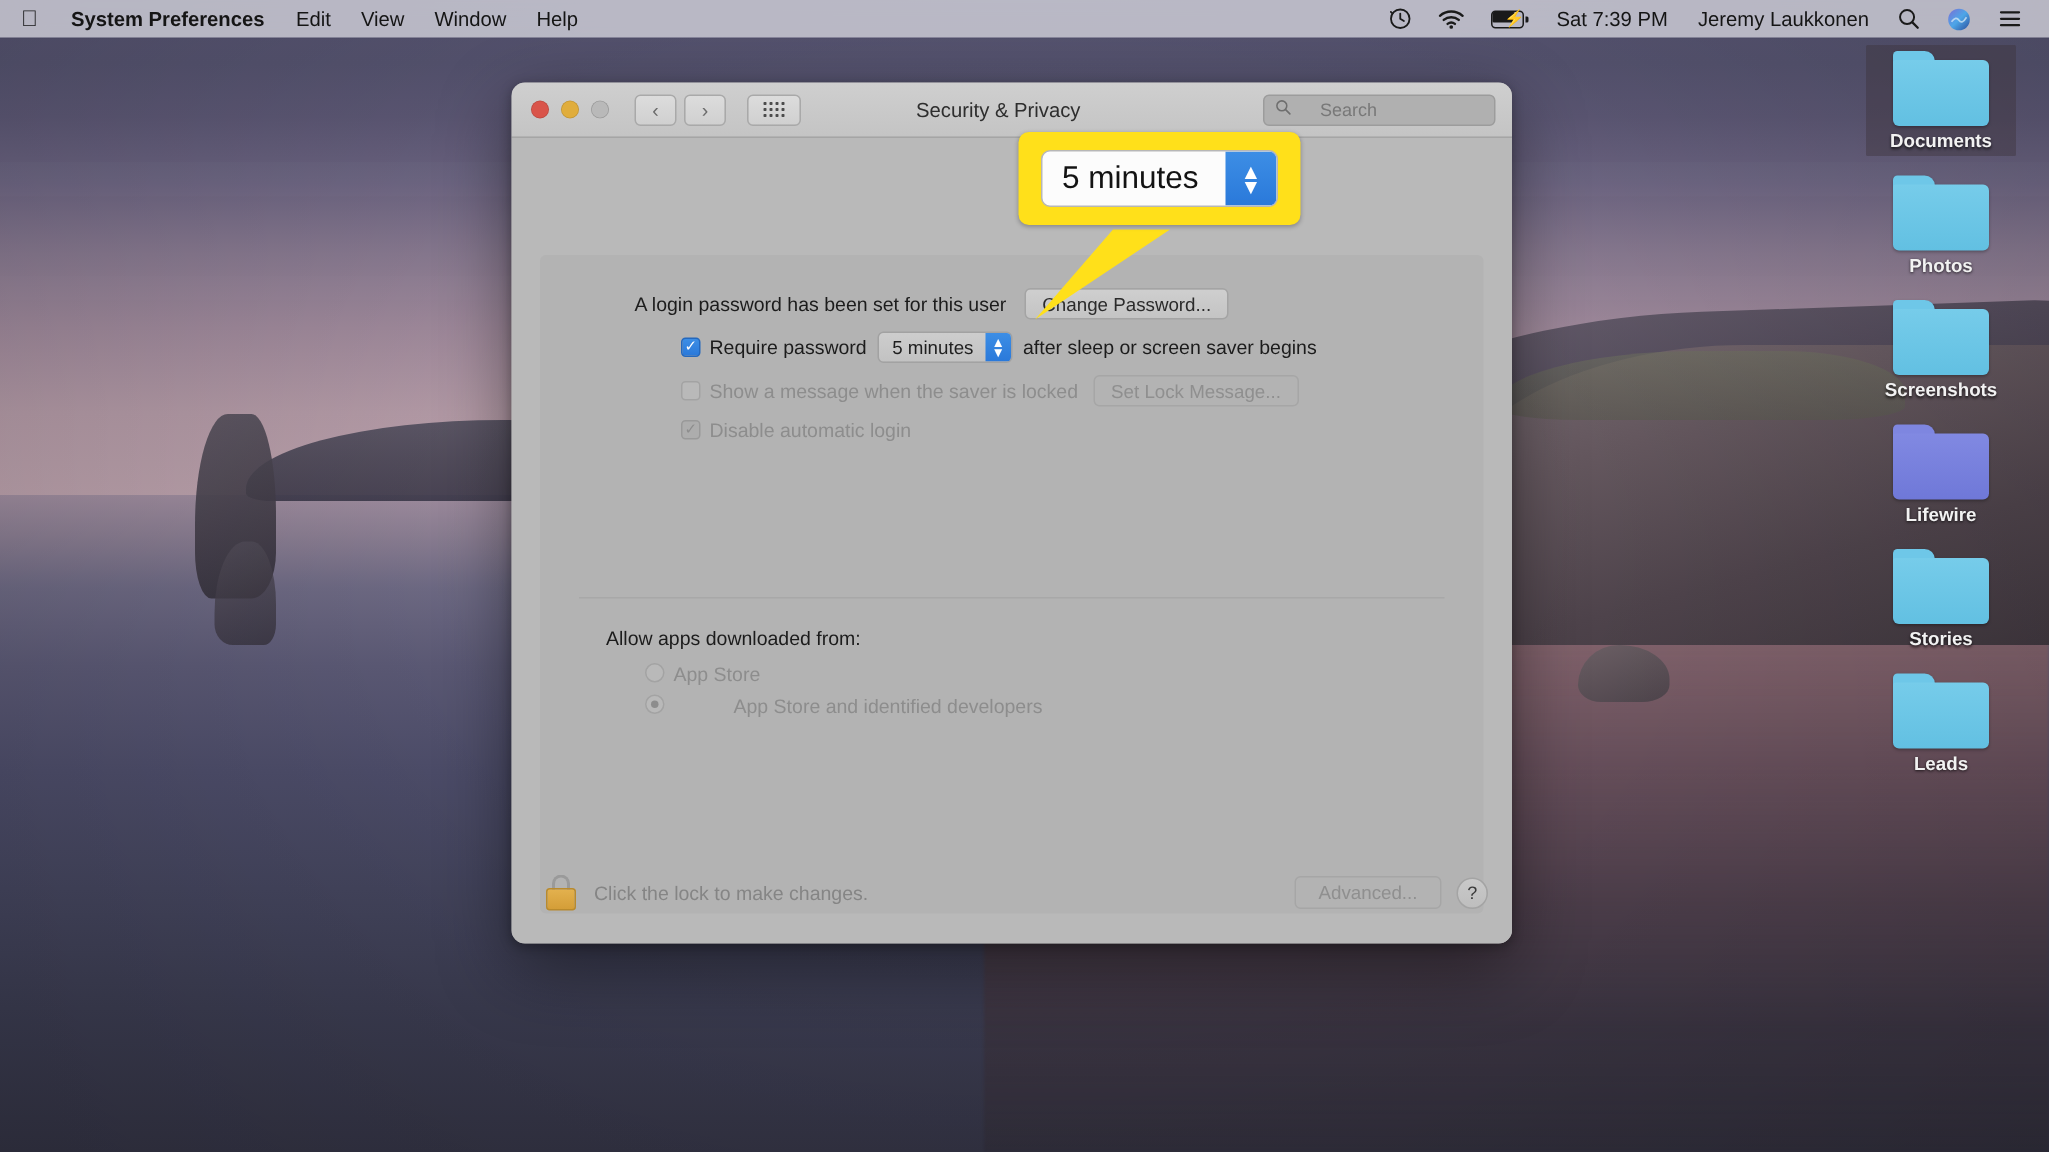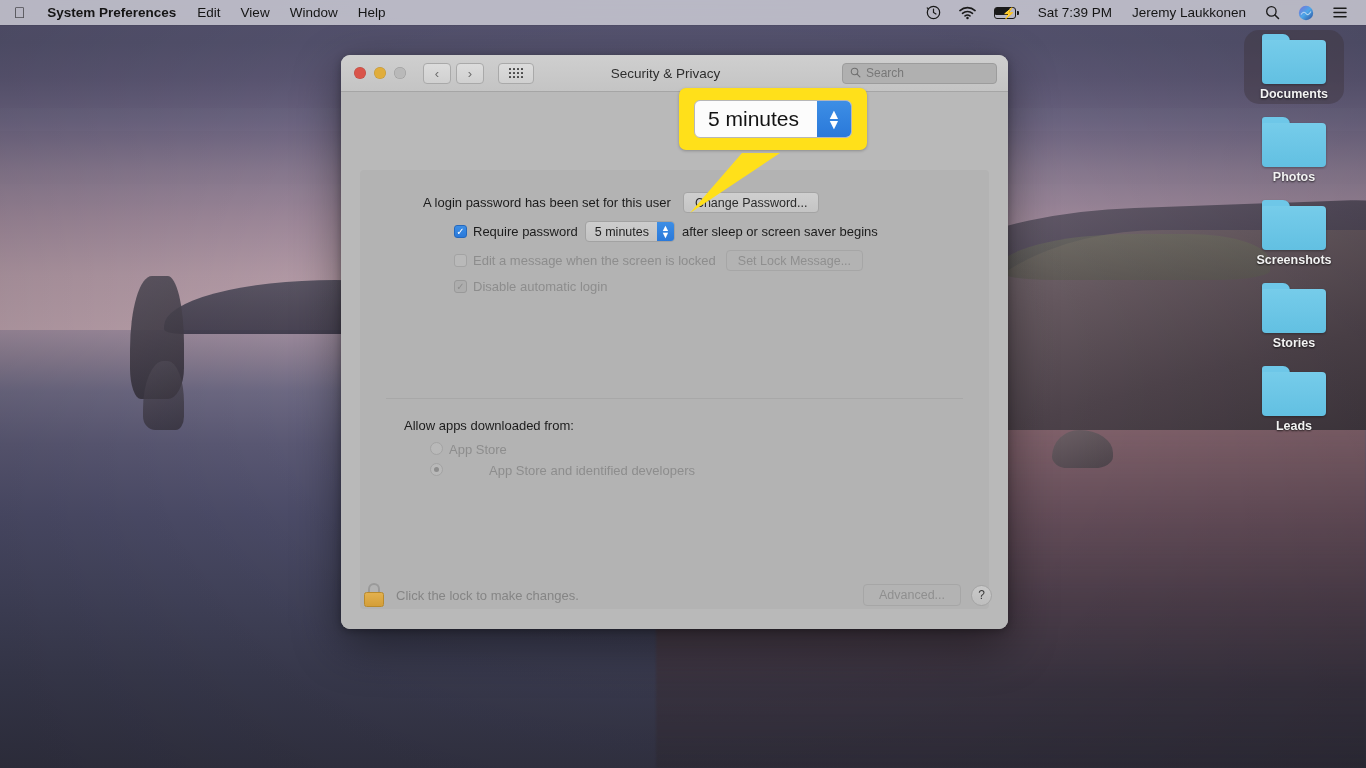--- a/index.html
+++ b/index.html
@@ -146,21 +146,21 @@
 
   
   #desktop-icons {
     position: absolute; right: 12px; top: 30px; width: 120px;
     z-index: 10;
     display: flex; flex-direction: column; align-items: center;
   }
   .desk-item {
     width: 100px; padding: 4px 2px 3px; margin-bottom: 9px;
     display: flex; flex-direction: column; align-items: center;
-    border-radius: 15px;
+    border-radius: 1px;
   }
   .desk-item.selected { background: rgba(60,50,58,0.42); }
   .folder {
     position: relative; width: 64px; height: 50px;
     filter: drop-shadow(0 1px 1px rgba(0,0,0,0.3));
   }
   .folder-tab {
     position: absolute; left: 0; top: 0; width: 28px; height: 9px;
     border-radius: 3px 7px 0 0;
   }
@@ -225,21 +225,21 @@
   .grid-dots i { background: #4c4c4c; border-radius: 0.5px; display: block;
                  width: 2.4px; height: 2.4px; }
   .win-title {
     position: absolute; left: 0; right: 18px; text-align: center;
     font-size: 13.5px; color: #2e2e2e; pointer-events: none;
   }
   .search-field {
     margin-left: auto; margin-right: 11px;
     width: 155px; height: 21px; border-radius: 4px;
     background: #b0b0b0; border: 0.5px solid #9c9c9c;
-    display: flex; align-items: center; padding: 0 7px; gap: 5px;
+    display: flex; align-items: center; padding: 0 7px; gap: 19px;
     position: relative; z-index: 2;
   }
   .search-icon { color: #6e6e6e; font-size: 11px; line-height: 1; }
   .search-ph { font-size: 12px; color: #787878; }
 
   .win-body {
     flex: 1; position: relative;
     background: #b9b9b9;
     padding: 0 0 0 0;
   }
@@ -510,20 +510,27 @@
     <div class="desk-label">Photos</div>
   </div>
   <div class="desk-item">
     <div class="folder f-blue">
       <div class="folder-tab"></div>
         <div class="folder-body"></div>
     </div>
     <div class="desk-label">Screenshots</div>
   </div>
   <div class="desk-item">
+    <div class="folder f-purple">
+      <div class="folder-tab"></div>
+        <div class="folder-body"></div>
+    </div>
+    <div class="desk-label">Lifewire</div>
+  </div>
+  <div class="desk-item">
     <div class="folder f-blue">
       <div class="folder-tab"></div>
         <div class="folder-body"></div>
     </div>
     <div class="desk-label">Stories</div>
   </div>
   <div class="desk-item">
     <div class="folder f-blue">
       <div class="folder-tab"></div>
         <div class="folder-body"></div>
@@ -595,21 +602,21 @@
             <span class="stepper">
               <span>▲</span>
               <span>▼</span>
             </span>
           </span>
           <span class="row-label">after sleep or screen saver begins</span>
         </div>
 
         <div class="row" style="margin-left:94px">
           <span class="cbox off">✓</span>
-          <span class="row-label dim">Edit a message when the screen is locked</span>
+          <span class="row-label dim">Show a message when the saver is locked</span>
           <span class="btn dim" style="margin-left:10px">Set Lock Message...</span>
         </div>
 
         <div class="row" style="margin-left:94px">
           <span class="cbox on-dim">✓</span>
           <span class="row-label dim">Disable automatic login</span>
         </div>
 
       </div>
 

